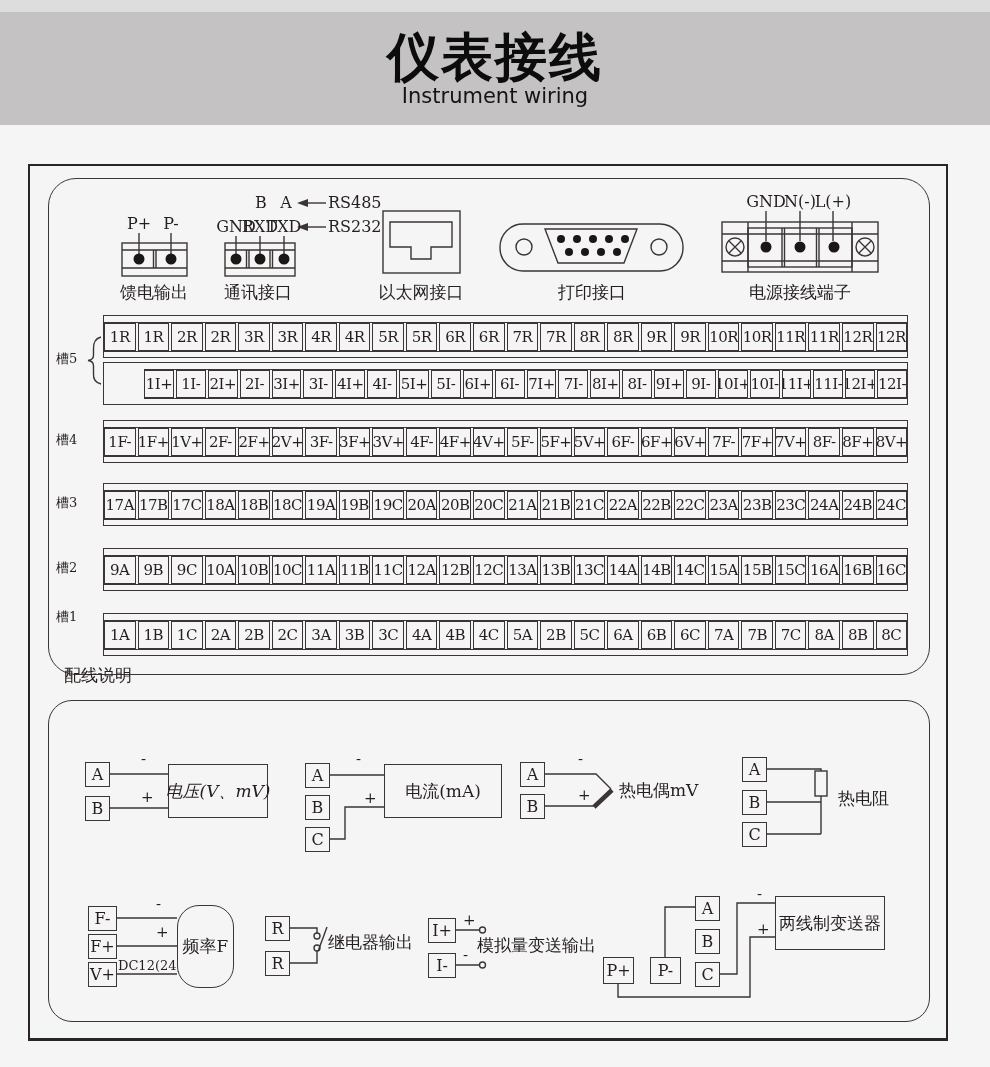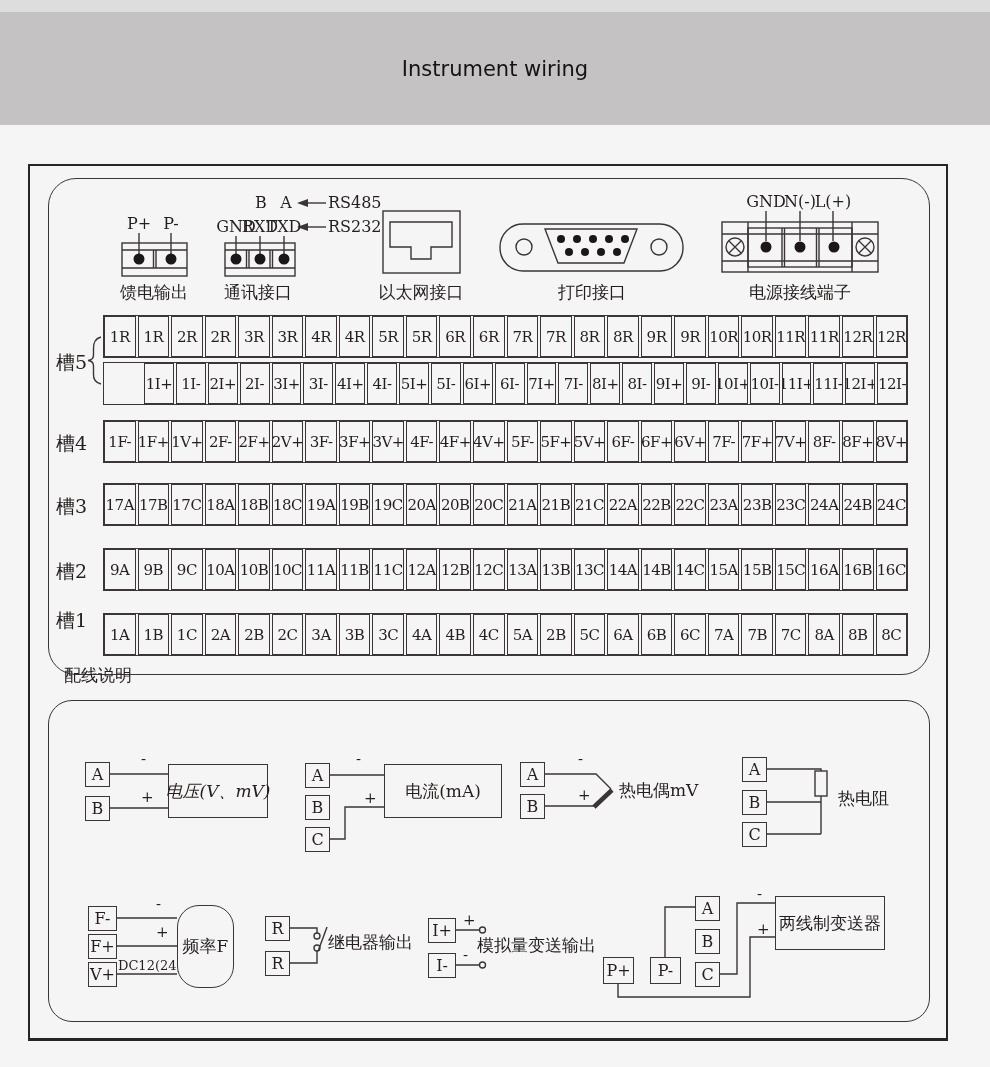--- a/index.html
+++ b/index.html
@@ -20,33 +20,34 @@
   .ctr{transform:translateX(-50%);}
   .cap{font-size:17px;}
   .sign{font-size:15px;}
   .small{font-size:13px;}
   .tbox{position:absolute;width:25px;height:25px;box-sizing:border-box;border:1.5px solid #3b3535;
         background:#f6f5f5;display:flex;align-items:center;justify-content:center;
         font-size:16px;z-index:2;}
   .dbox{position:absolute;box-sizing:border-box;border:1.6px solid #3b3535;background:#f6f5f5;
         display:flex;align-items:center;justify-content:center;font-size:17px;z-index:2;white-space:nowrap;}
   .rail{position:absolute;left:103px;width:805px;height:43px;box-sizing:border-box;
-        border:1.5px solid #3b3535;display:flex;flex-direction:row;background:#f6f5f5;z-index:2;}
+        border:1.5px solid #3b3535;display:flex;flex-direction:column;background:#f6f5f5;z-index:2;}
   .band-t{height:6px;border-bottom:1px solid #3b3535;}
   .band-b{height:5px;border-top:1px solid #3b3535;}
   .cells{flex:1;display:flex;gap:2px;}
   .cell{flex:1;box-sizing:border-box;border:1px solid #3b3535;display:flex;align-items:center;
         justify-content:center;font-size:15px;letter-spacing:-0.5px;overflow:hidden;}
-  .slot-label{position:absolute;left:56px;font-size:19px;z-index:2;white-space:nowrap;}
+  .slot-label{position:absolute;left:56px;font-size:13px;z-index:2;white-space:nowrap;}
 </style>
 </head>
 <body>
 
 <div id="hdr-strip"></div>
 <div id="hdr-band">
+  <div id="hdr-title">仪表接线</div>
   <div id="hdr-sub">Instrument wiring</div>
 </div>
 
 <div id="outer-frame"></div>
 <div id="panel-top" class="panel"></div>
 <div id="panel-bottom" class="panel"></div>
 
 <svg class="layer" width="990" height="1067" viewBox="0 0 990 1067" fill="none" stroke="#3b3535" stroke-width="1.4">
 
   <g>

